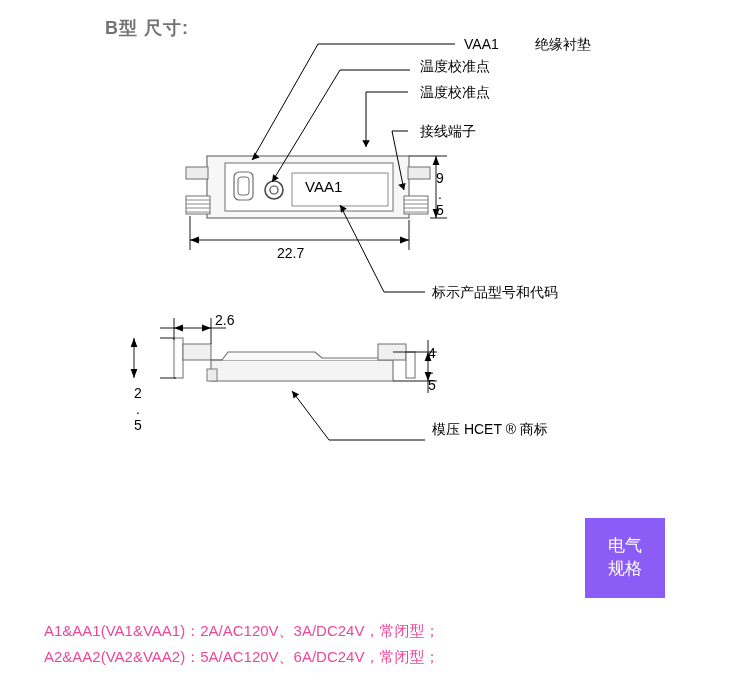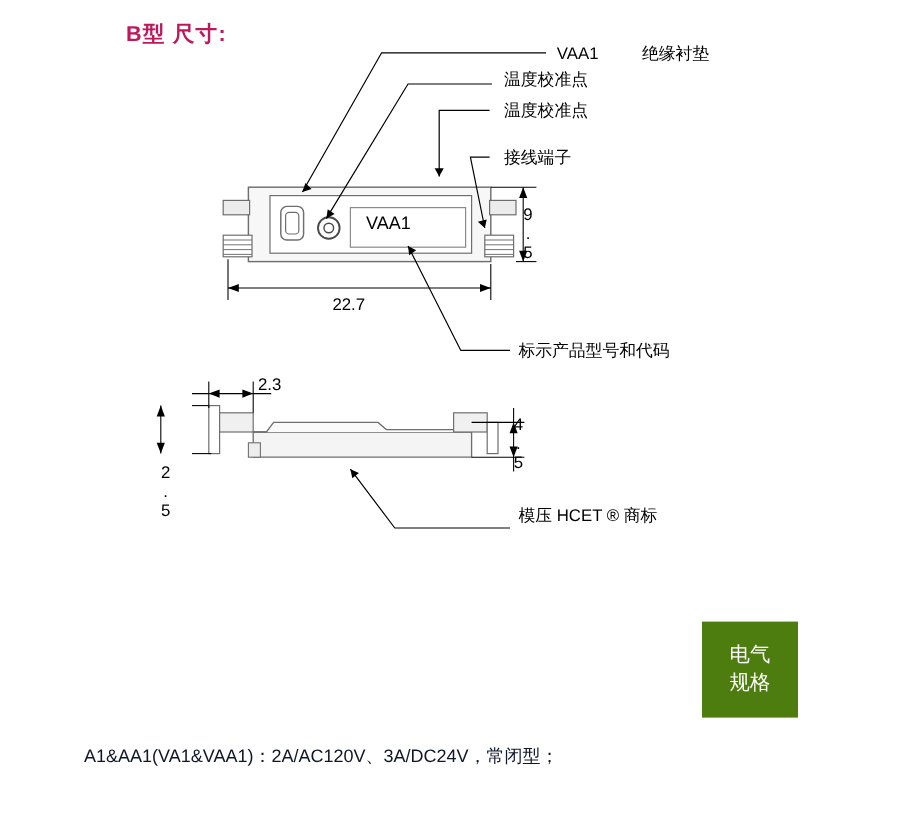--- a/index.html
+++ b/index.html
@@ -7,43 +7,43 @@
     width:750px;height:678px;
     background:#ffffff;
     font-family:"Liberation Sans","DejaVu Sans",sans-serif;
     position:relative;
     overflow:hidden;
     color:#000;
   }
   .abs{position:absolute;}
   #title{
     left:105px;top:16px;
-    font-size:18px;font-weight:bold;color:#be185d;
+    font-size:18px;font-weight:bold;color:#737373;
     letter-spacing:1px;
   }
   .lbl{
     font-size:14px;color:#000;white-space:nowrap;
   }
   .dim{
     font-size:14px;color:#000;white-space:nowrap;
   }
   .vert{
     writing-mode:vertical-rl;
     text-orientation:upright;
   }
   svg{position:absolute;left:0;top:0;}
   #spec-box{
     left:585px;top:518px;width:80px;height:80px;
-    background:#4d7c0f;color:#ffffff;
+    background:#8b5cf6;color:#ffffff;
     display:flex;flex-direction:column;align-items:center;justify-content:center;
     font-size:17px;line-height:1.35;font-weight:normal;
   }
   #footer{
-    left:70px;top:618px;width:660px;
-    font-size:15px;line-height:1.75;color:#0f172a;
+    left:44px;top:618px;width:660px;
+    font-size:15px;line-height:1.75;color:#ec4899;
   }
   .ftrow{white-space:nowrap;}
   #vaa1-body{
     left:305px;top:178px;font-size:15px;color:#000;
   }
 </style>
 </head>
 <body>
 
 <div class="abs" id="title">B型 尺寸:</div>
@@ -166,26 +166,27 @@
 <div class="abs lbl" style="left:464px;top:36px;">VAA1</div>
 <div class="abs lbl" style="left:535px;top:36px;">绝缘衬垫</div>
 <div class="abs lbl" style="left:420px;top:58px;">温度校准点</div>
 <div class="abs lbl" style="left:420px;top:84px;">温度校准点</div>
 <div class="abs lbl" style="left:420px;top:123px;">接线端子</div>
 <div class="abs lbl" style="left:432px;top:284px;">标示产品型号和代码</div>
 
 <div class="abs dim" style="left:277px;top:245px;">22.7</div>
 <div class="abs dim vert" style="left:432px;top:170px;">9.5</div>
 
-<div class="abs dim" style="left:215px;top:312px;">2.3</div>
+<div class="abs dim" style="left:215px;top:312px;">2.6</div>
 <div class="abs dim vert" style="left:424px;top:345px;">4.5</div>
 <div class="abs dim vert" style="left:130px;top:385px;">2.5</div>
 
 <div class="abs lbl" style="left:432px;top:421px;">模压 HCET ® 商标</div>
 
 <div class="abs" id="spec-box">
   <span>电气</span>
   <span>规格</span>
 </div>
 
 <div class="abs" id="footer">
   <div class="ftrow">A1&amp;AA1(VA1&amp;VAA1)：2A/AC120V、3A/DC24V，常闭型；</div>
+  <div class="ftrow">A2&amp;AA2(VA2&amp;VAA2)：5A/AC120V、6A/DC24V，常闭型；</div>
 </div>
 
 </body></html>

